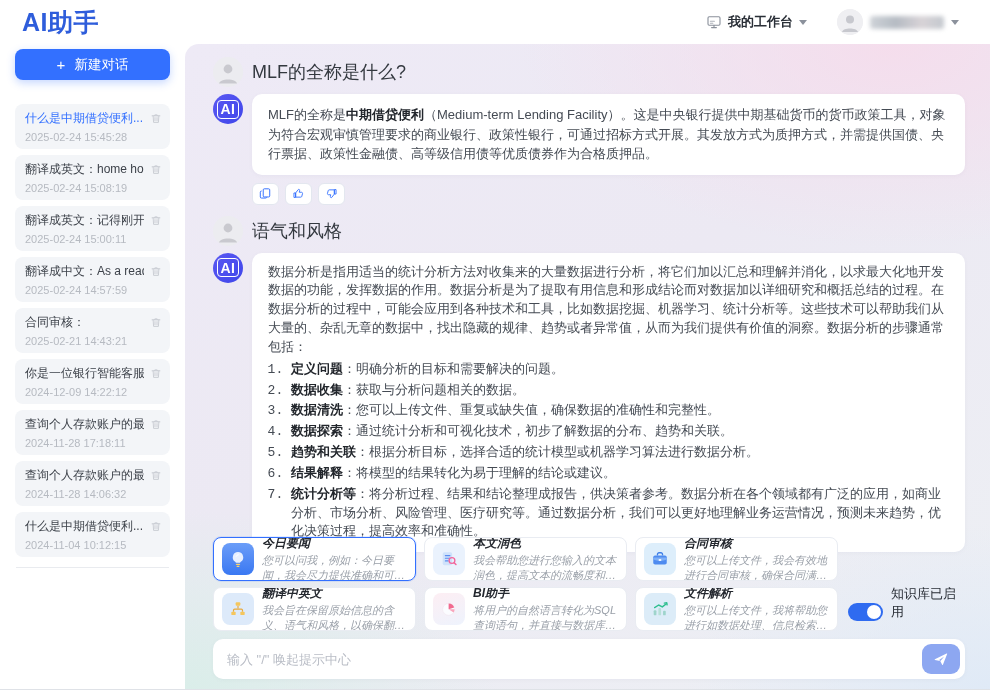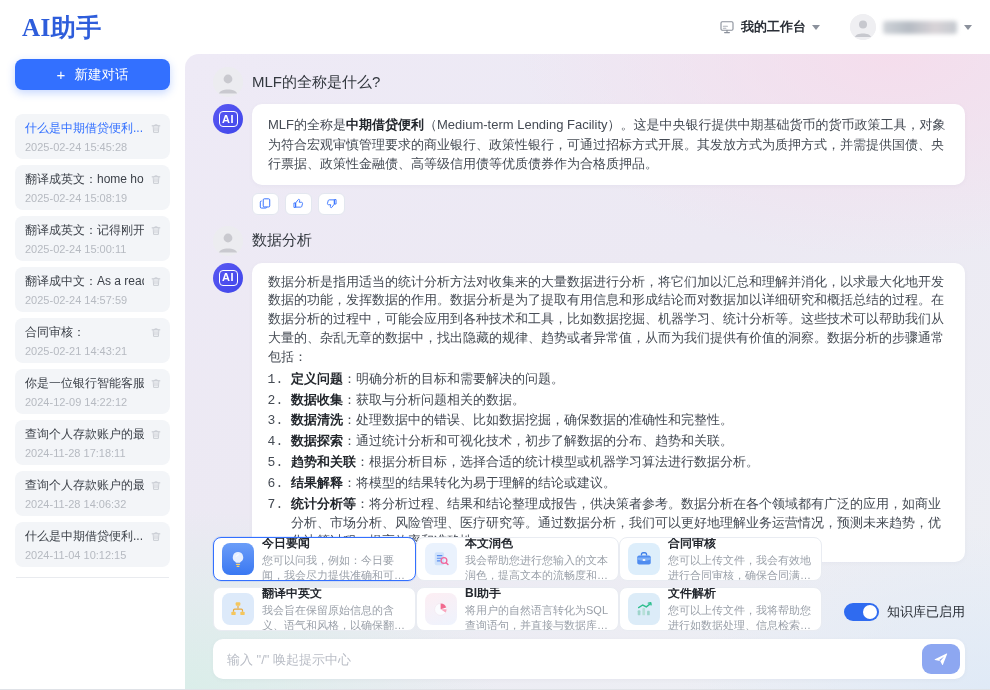--- a/index.html
+++ b/index.html
@@ -1,21 +1,21 @@
 <!DOCTYPE html>
 <html><head>
 <meta charset="utf-8">
 <style>
   * { margin:0; padding:0; box-sizing:border-box; }
   html,body { width:990px; height:690px; }
   body { font-family:"Liberation Sans","DejaVu Sans",sans-serif; background:#fff; overflow:hidden; }
   .app { width:990px; height:690px; display:flex; flex-direction:column; border-bottom:1px solid #dfe2e7; }
 
   
-  .topbar { height:54px; flex:none; display:flex; align-items:center; padding:0 18px 0 22px; background:#fff;font-family:Liberation Serif, serif; }
+  .topbar { height:44px; flex:none; display:flex; align-items:center; padding:0 31px 0 22px; background:#fff; }
   .logo { font-size:25px; font-weight:800; color:#2e5ddb; letter-spacing:.5px; line-height:1; }
   .tb-spacer { flex:1; }
   .workspace { display:flex; align-items:center; gap:6px; font-size:13px; font-weight:600; color:#2a2f37; cursor:pointer; margin-right:30px; }
   .userbox { display:flex; align-items:center; gap:7px; cursor:pointer; }
   .avatar-sm { width:26px; height:26px; border-radius:50%; overflow:hidden; background:#efeff2; flex:none; }
   .user-blur { width:74px; height:13px; border-radius:3px; background:linear-gradient(90deg,#cfd3d8,#b5bbc3 35%,#d8d3d7 70%,#c4c9cf); filter:blur(2.2px); }
   .chev { width:0; height:0; border-left:4.5px solid transparent; border-right:4.5px solid transparent; border-top:5.5px solid #8b919c; display:inline-block; }
 
   
   .content { flex:1; display:flex; min-height:0; }
@@ -35,41 +35,41 @@
   
   .main { flex:1; min-width:0; border-top-left-radius:14px; padding:8px 25px 10px 28px; display:flex; flex-direction:column; overflow:hidden;
     background:
       radial-gradient(620px 340px at 88% 0%, rgba(246,219,235,.85) 0%, rgba(246,219,235,0) 60%),
       radial-gradient(520px 300px at 0% 100%, rgba(216,238,232,.9) 0%, rgba(216,238,232,0) 60%),
       radial-gradient(560px 300px at 100% 100%, rgba(222,233,247,.9) 0%, rgba(222,233,247,0) 55%),
       linear-gradient(150deg,#eeeaf6 0%, #ece9f3 45%, #edf0f4 100%);
   }
   .row { display:flex; align-items:flex-start; gap:9px; }
   .user-row { align-items:center; margin-top:6px; height:28px; }
-  .user-text { font-size:15px; color:#33383f; }
+  .user-text { font-size:18px; color:#33383f; }
   .av { width:30px; height:30px; border-radius:50%; flex:none; overflow:hidden; }
   .av-user { background:#ececf0; }
   .ai-av { background:linear-gradient(135deg,#5a58f2,#3f46ea); display:flex; align-items:center; justify-content:center; }
-  .ai-av span { border:1.5px solid #fff; border-radius:4px; padding:1.5px 2.5px; font-size:11px; font-weight:800; color:#fff; line-height:1; letter-spacing:.5px; }
+  .ai-av span { border:1.5px solid #fff; border-radius:4px; padding:1.5px 2.5px; font-size:14px; font-weight:800; color:#fff; line-height:1; letter-spacing:.5px; }
   .ai-row { margin-top:8px; }
   .bubble { flex:1; min-width:0; background:#fff; border-radius:10px; padding:11px 16px; font-size:13px; line-height:1.5; color:#454b54; box-shadow:0 1px 4px rgba(90,90,130,.05); }
   .bubble b { color:#22262c; }
   .bubble-lg { padding:10px 16px; line-height:1.45; overflow:hidden; }
   .ai-flex { flex:1; min-height:0; }
   .steps { margin:4px 0 0; padding-left:23px; }
   .steps li { margin-top:2px;font-family:Liberation Mono, monospace; }
   .steps li b { font-weight:700; }
 
   .actions-row { margin:8px 0 0 39px; display:flex; gap:6px; height:22px; }
   .action-btn { width:27px; height:22px; background:#fff; border:1px solid #e3e7ef; border-radius:6px; display:flex; align-items:center; justify-content:center; cursor:pointer; padding:0; }
   .action-btn svg { display:block; }
 
   
   .bottom-area { margin-top:8px; flex:none; display:flex; gap:10px; }
-  .cards-grid { display:grid; grid-template-columns:repeat(3,203px); gap:6px 0; }
+  .cards-grid { display:grid; grid-template-columns:repeat(3,203px); gap:6px 8px;font-style:italic; }
   .card { height:44px; background:#fff; border:1px solid #e9ecf2; border-radius:8px; padding:5px 8px; display:flex; align-items:center; gap:8px; overflow:hidden; cursor:pointer; }
   .card.active { border-color:#3370ff; box-shadow:0 0 0 1px rgba(51,112,255,.12); }
   .card-icon { width:32px; height:32px; border-radius:8px; flex:none; display:flex; align-items:center; justify-content:center; }
   .ci-news { background:linear-gradient(180deg,#6b9df8,#3a78f2); }
   .ci-polish { background:#eaf2fd; }
   .ci-contract { background:#ddeefb; }
   .ci-translate { background:#ddeafa; }
   .ci-bi { background:linear-gradient(160deg,#fdeef3,#eef3fd); }
   .ci-file { background:#dcecf8; }
   .card-body { min-width:0; }
@@ -249,33 +249,33 @@
       </div>
 
       <div class="row user-row" style="margin-top:12px">
         <div class="av av-user">
           <svg width="30" height="30" viewBox="0 0 30 30">
               <circle cx="15" cy="15" r="15" fill="#ececf0"></circle>
               <circle cx="15" cy="12" r="4.4" fill="#c9c9cf"></circle>
               <path d="M6 26.5c1.4-5.2 16.6-5.2 18 0z" fill="#c9c9cf"></path>
             </svg>
         </div>
-        <div class="user-text">数据分析</div>
+        <div class="user-text">语气和风格</div>
       </div>
 
       <div class="row ai-row ai-flex">
         <div class="av ai-av">
             <span>AI</span>
           </div>
         <div class="bubble bubble-lg">
           <p>数据分析是指用适当的统计分析方法对收集来的大量数据进行分析，将它们加以汇总和理解并消化，以求最大化地开发数据的功能，发挥数据的作用。数据分析是为了提取有用信息和形成结论而对数据加以详细研究和概括总结的过程。在数据分析的过程中，可能会应用到各种技术和工具，比如数据挖掘、机器学习、统计分析等。这些技术可以帮助我们从大量的、杂乱无章的数据中，找出隐藏的规律、趋势或者异常值，从而为我们提供有价值的洞察。数据分析的步骤通常包括：</p>
           <ol class="steps">
             <li><b>定义问题</b><span>：</span><span>明确分析的目标和需要解决的问题。</span></li>
               <li><b>数据收集</b><span>：</span><span>获取与分析问题相关的数据。</span></li>
-              <li><b>数据清洗</b><span>：</span><span>处理数据中的错误、比如数据挖掘，确保数据的准确性和完整性。</span></li>
+              <li><b>数据清洗</b><span>：</span><span>您可以上传文件、重复或缺失值，确保数据的准确性和完整性。</span></li>
               <li><b>数据探索</b><span>：</span><span>通过统计分析和可视化技术，初步了解数据的分布、趋势和关联。</span></li>
               <li><b>趋势和关联</b><span>：</span><span>根据分析目标，选择合适的统计模型或机器学习算法进行数据分析。</span></li>
               <li><b>结果解释</b><span>：</span><span>将模型的结果转化为易于理解的结论或建议。</span></li>
               <li><b>统计分析等</b><span>：</span><span>将分析过程、结果和结论整理成报告，供决策者参考。数据分析在各个领域都有广泛的应用，如商业分析、市场分析、风险管理、医疗研究等。通过数据分析，我们可以更好地理解业务运营情况，预测未来趋势，优化决策过程，提高效率和准确性。</span></li>
           </ol>
         </div>
       </div>
 
       <div class="bottom-area">
         <div class="cards-grid">

